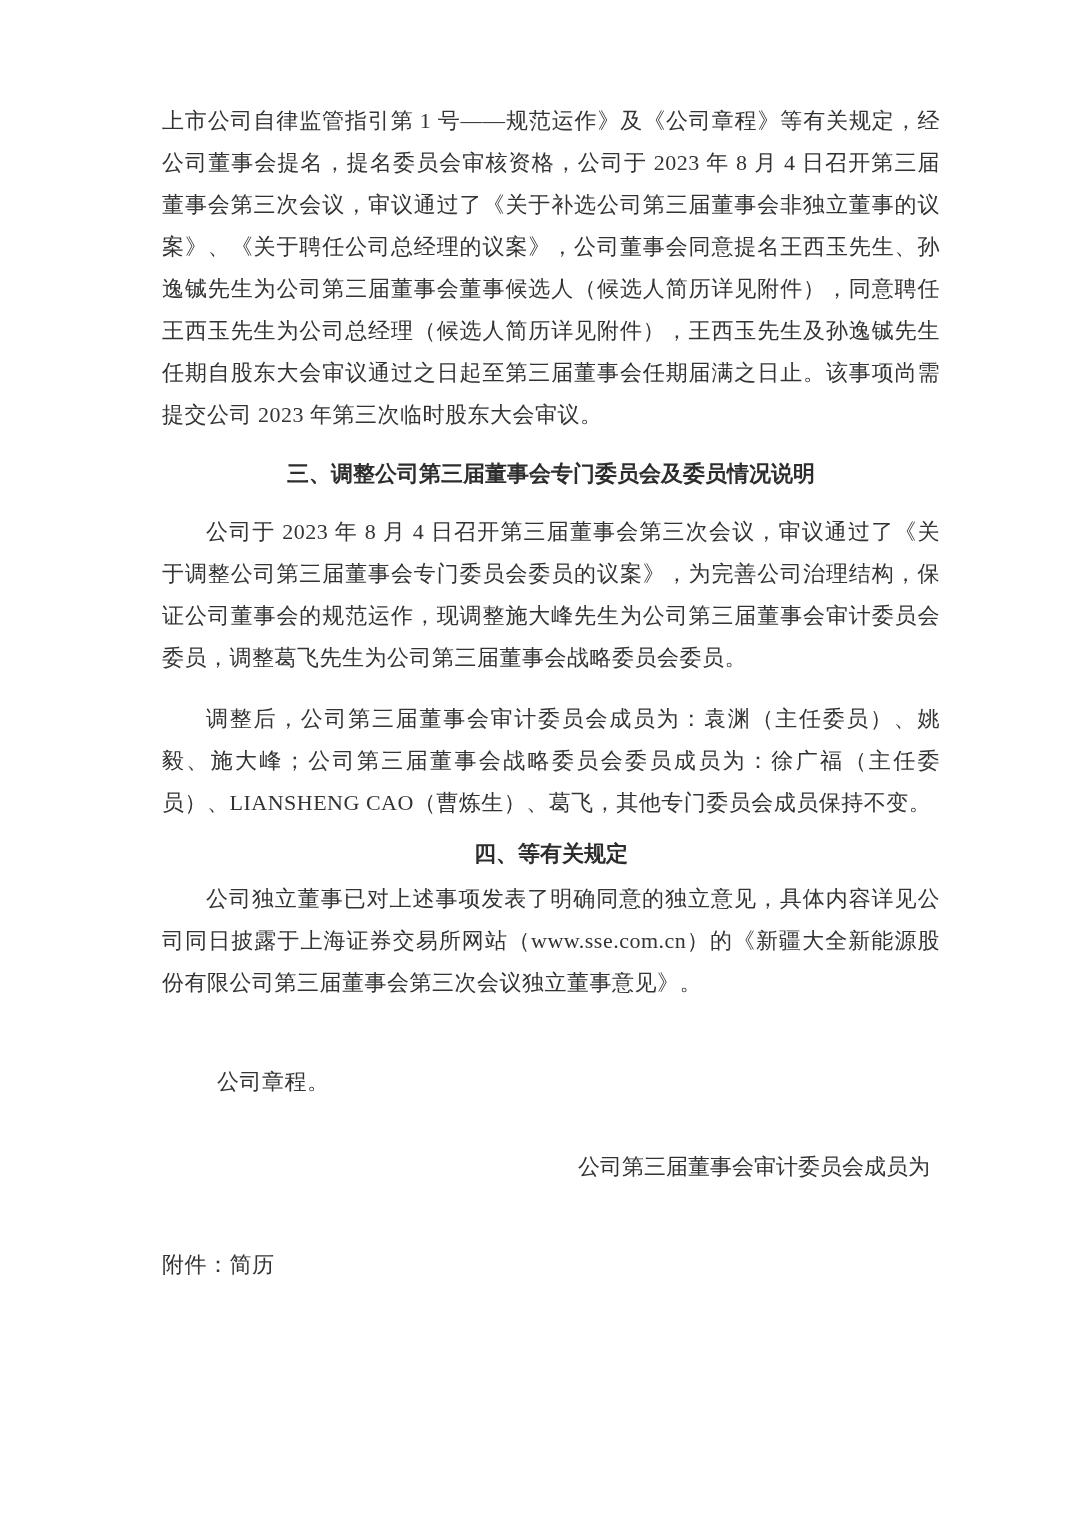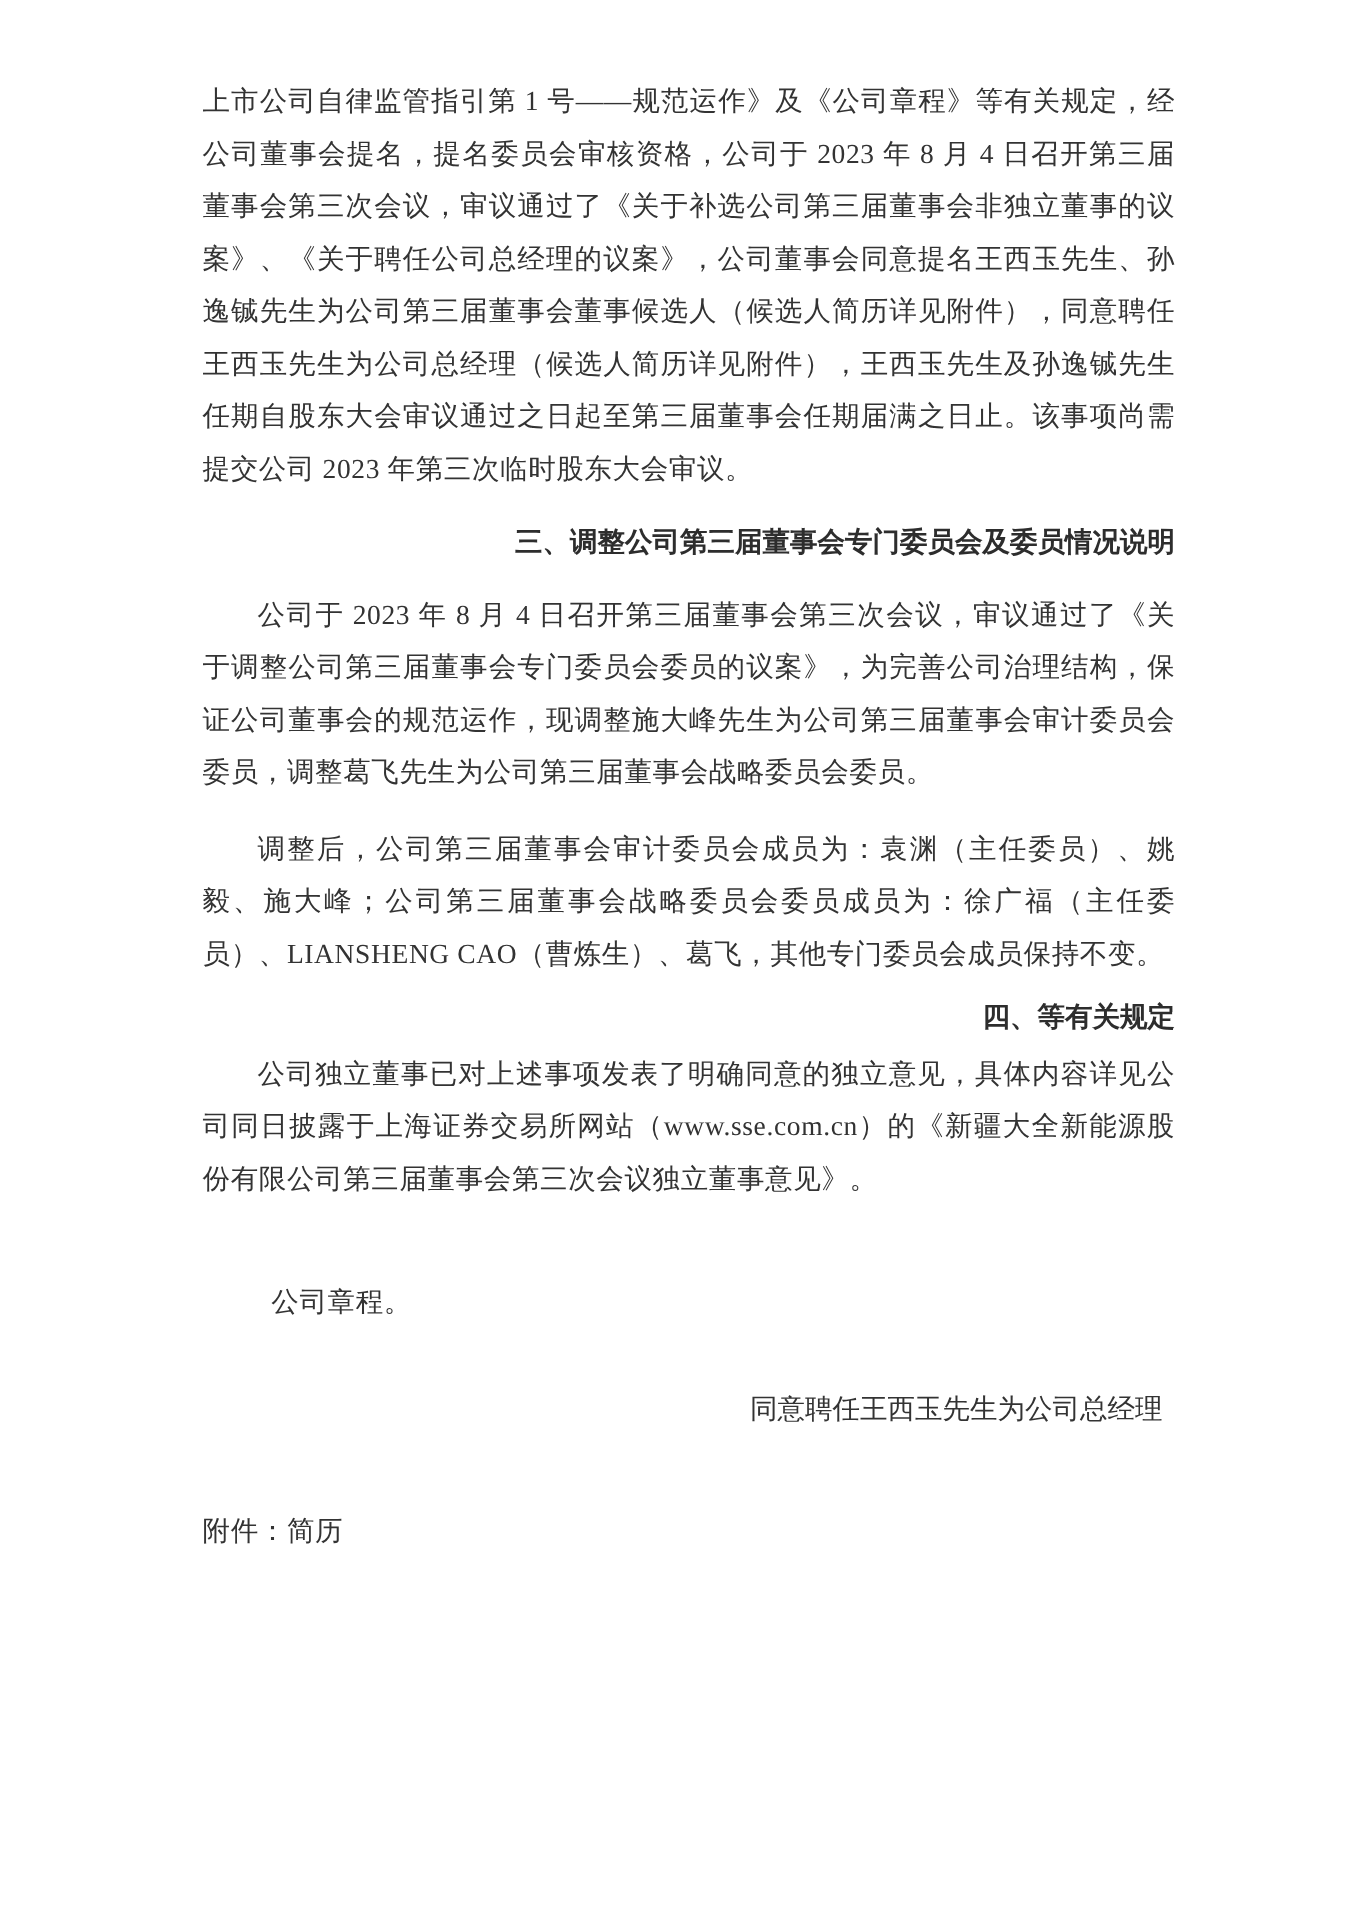--- a/index.html
+++ b/index.html
@@ -9,42 +9,42 @@
   body {
     width: 1080px;
     height: 1527px;
     background: #ffffff;
     overflow: hidden;
   }
   .doc {
     box-sizing: border-box;
     width: 1080px;
     height: 1527px;
-    padding: 60px 140px 0 162px;
+    padding: 100px 140px 0 162px;
     font-family: "Liberation Serif", "DejaVu Serif", serif;
     font-size: 22px;
     line-height: 42px;
     color: #333333;
   }
   .para {
     margin: 0;
     text-align: justify;
     text-justify: inter-ideograph;
     letter-spacing: 0.5px;
   }
   .indent {
     text-indent: 2em;
   }
   .heading {
     margin: 0;
     font-family: "Liberation Sans", "DejaVu Sans", sans-serif;
     font-weight: 700;
     font-size: 22px;
     line-height: 42px;
-    text-align: right;
+    text-align: center;
     color: #2d2d2d;
   }
   .h-three { margin-top: 17px; }
   .p-after-h3 { margin-top: 16px; }
   .p-members { margin-top: 19px; }
   .h-four { margin-top: 9px; }
   .p-after-h4 { margin-top: 3px; }
   .closing-statement {
     margin-top: 57px;
     text-indent: 55px;
@@ -80,19 +80,19 @@
   <p class="para indent p-members">调整后，公司第三届董事会审计委员会成员为：袁渊（主任委员）、姚毅、施大峰；公司第三届董事会战略委员会委员成员为：徐广福（主任委员）、LIANSHENG CAO（曹炼生）、葛飞，其他专门委员会成员保持不变。</p>
 
   <h3 class="heading h-four">四、等有关规定</h3>
 
   <p class="para indent p-after-h4">公司独立董事已对上述事项发表了明确同意的独立意见，具体内容详见公司同日披露于上海证券交易所网站（www.sse.com.cn）的《新疆大全新能源股份有限公司第三届董事会第三次会议独立董事意见》。</p>
 
   <p class="para closing-statement">公司章程。</p>
 
   <div class="signature">
     <div class="signature-inner">
-      <div class="signature-line">同意聘任王西玉先生为公司总经理</div>
+      <div class="signature-line">公司第三届董事会审计委员会成员为</div>
     </div>
   </div>
 
   <p class="para attachment">附件：简历</p>
 
 </div>
 
 </body></html>

